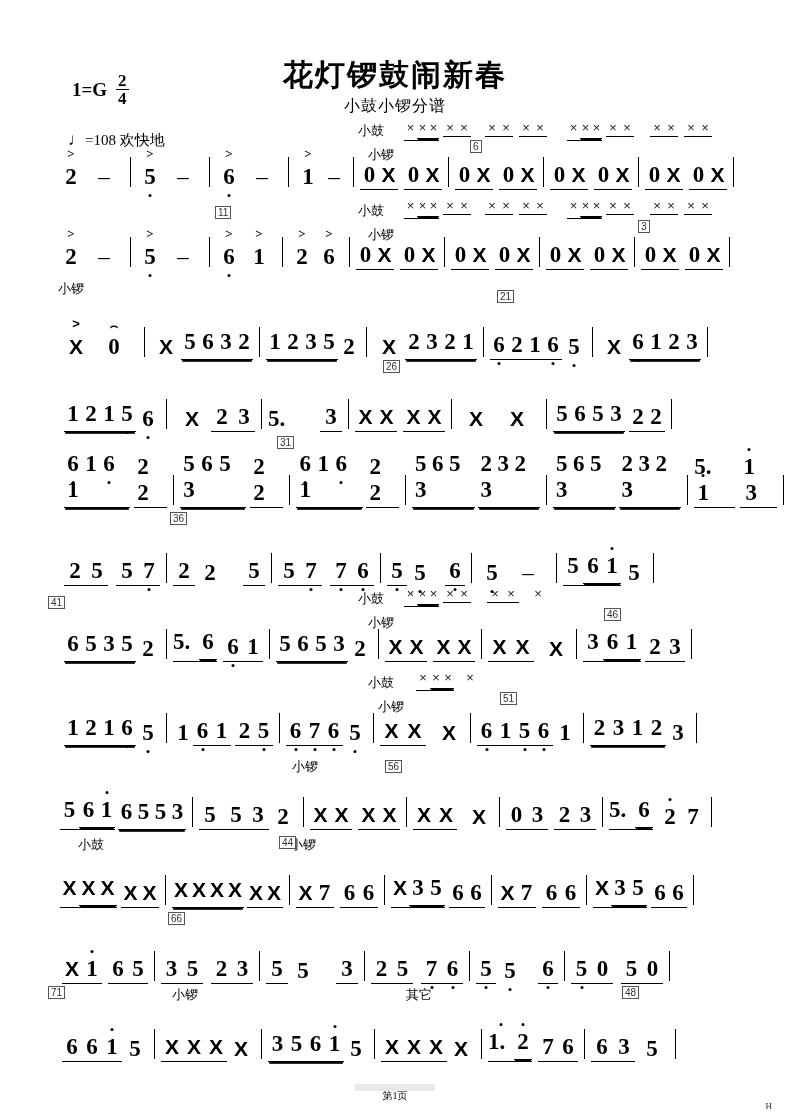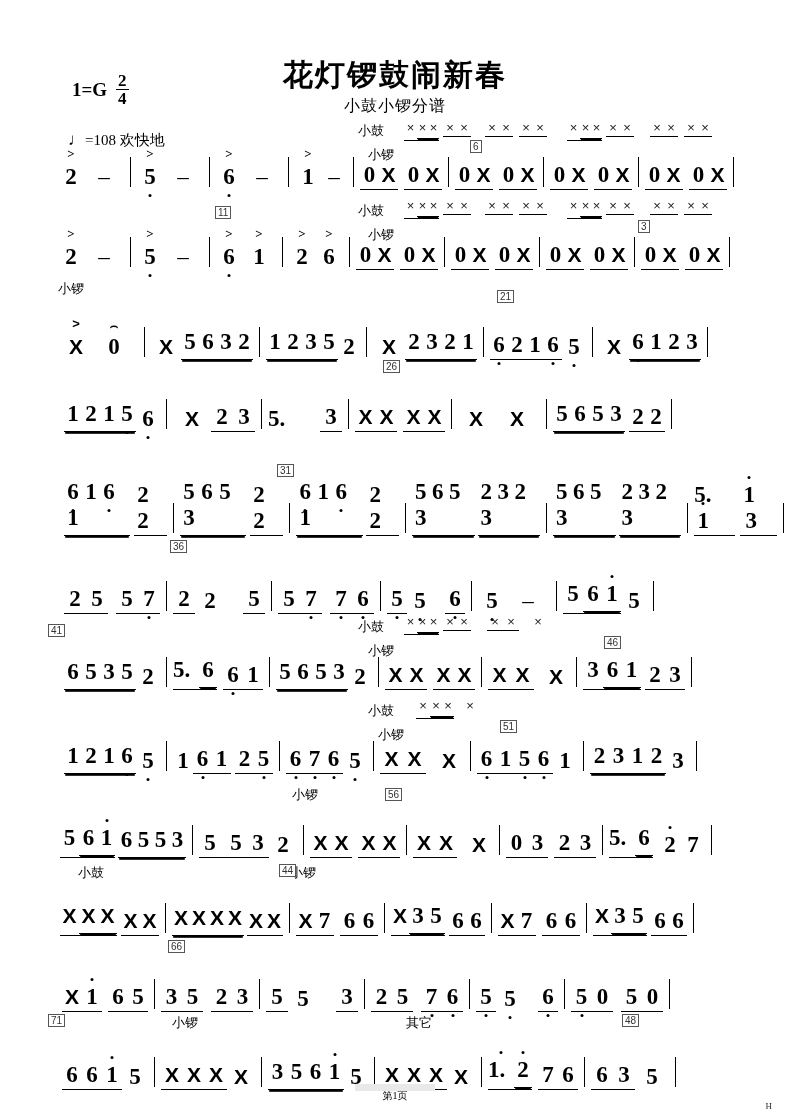--- a/index.html
+++ b/index.html
@@ -238,21 +238,21 @@
     <span class="n x" style="width:36px;">X</span>
     <span class="n x" style="width:46px;">X</span>
     <span class="bar"></span>
     <span class="grp b2"><span class="n" style="width:18px;">5</span><span class="n" style="width:18px;">6</span><span class="n" style="width:18px;">5</span><span class="n" style="width:18px;">3</span></span>
         <span class="sp" style="width:4px;"></span>
         <span class="grp b1"><span class="n" style="width:18px;">2</span><span class="n" style="width:18px;">2</span></span>
     <span class="bar"></span>
   </div>
 </div>
 
-<div class="system" style="height:76px;margin-top:28px;">
+<div class="system" style="height:76px;">
   <span class="mnum" style="left:277px;top:4px;">31</span>
 
   <div class="row" style="padding-left:64px;height:56px;padding-top:20px;">
     <span class="grp b2"><span class="n" style="width:18px;">6<span class="dot-lo"></span></span><span class="n" style="width:18px;">1</span><span class="n" style="width:18px;">6<span class="dot-lo"></span></span><span class="n" style="width:18px;">1</span></span>
         <span class="sp" style="width:4px;"></span>
         <span class="grp b1"><span class="n" style="width:18px;">2</span><span class="n" style="width:18px;">2</span></span>
     <span class="bar"></span>
     <span class="grp b2"><span class="n" style="width:18px;">5</span><span class="n" style="width:18px;">6</span><span class="n" style="width:18px;">5</span><span class="n" style="width:18px;">3</span></span>
         <span class="sp" style="width:4px;"></span>
         <span class="grp b1"><span class="n" style="width:18px;">2</span><span class="n" style="width:18px;">2</span></span>

